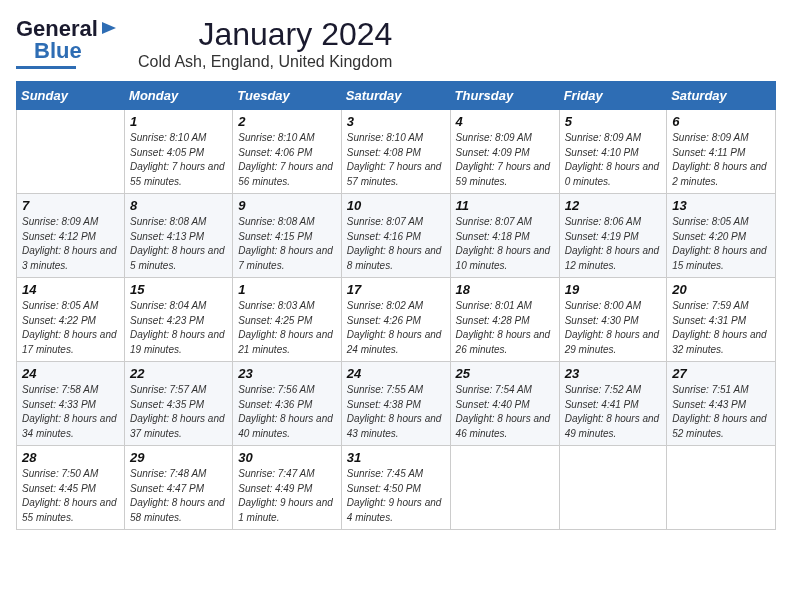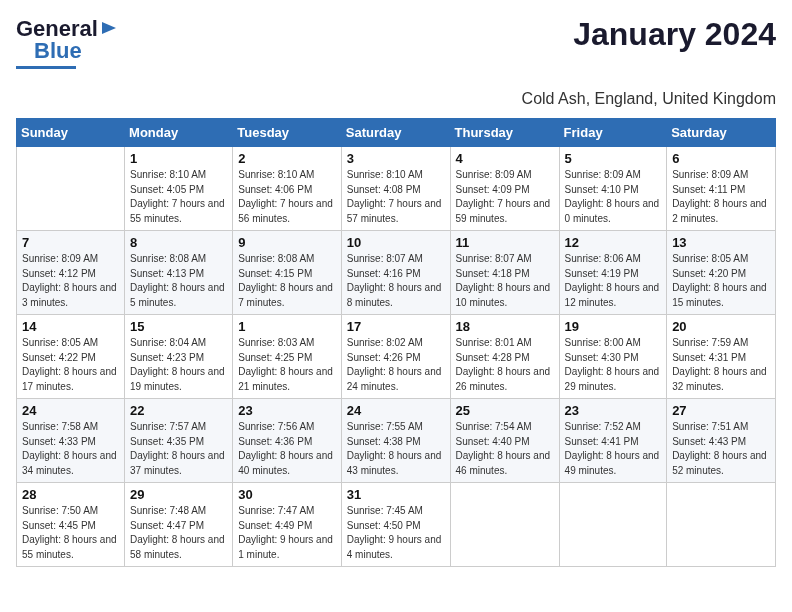--- a/index.html
+++ b/index.html
@@ -5,47 +5,48 @@
     * { box-sizing: border-box; margin: 0; padding: 0; }
     body {
       font-family: Arial, sans-serif;
       background: #fff;
       width: 792px;
       min-height: 612px;
       padding: 16px;
     }
     .header-section {
       display: flex;
-      justify-content: space-between;
+      justify-content: flex-start;
       align-items: flex-start;
       margin-bottom: 10px;
+      gap: 20px;
     }
     .logo {
       display: flex;
       flex-direction: column;
       align-items: flex-start;
     }
     .logo-line {
       width: 60px; height: 3px; background: #2e6db4; margin-top: 2px;
     }
     .title-section { text-align: right; }
     .main-title {
       font-size: 32px;
-      font-weight: bold;
+      font-weight: normal;
       color: #1a1a2e;
     }
     .subtitle {
       font-size: 16px;
       color: #333;
-      margin-top: 37px;
     }
     .calendar-table {
       width: 100%;
       border-collapse: collapse;
       font-size: 11px;
+      font-style: italic;
     }
     .calendar-table thead tr th {
       background: #2e6db4;
       color: #fff;
       padding: 6px 4px;
       text-align: left;
       font-size: 13px;
       font-weight: bold;
       border: 1px solid #2e6db4;
     }

